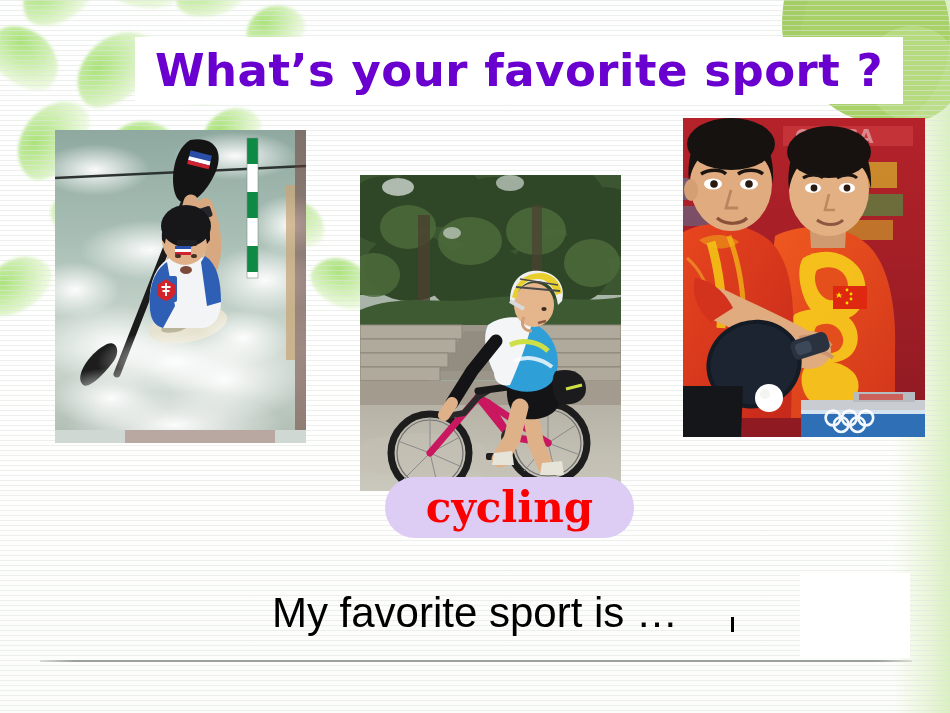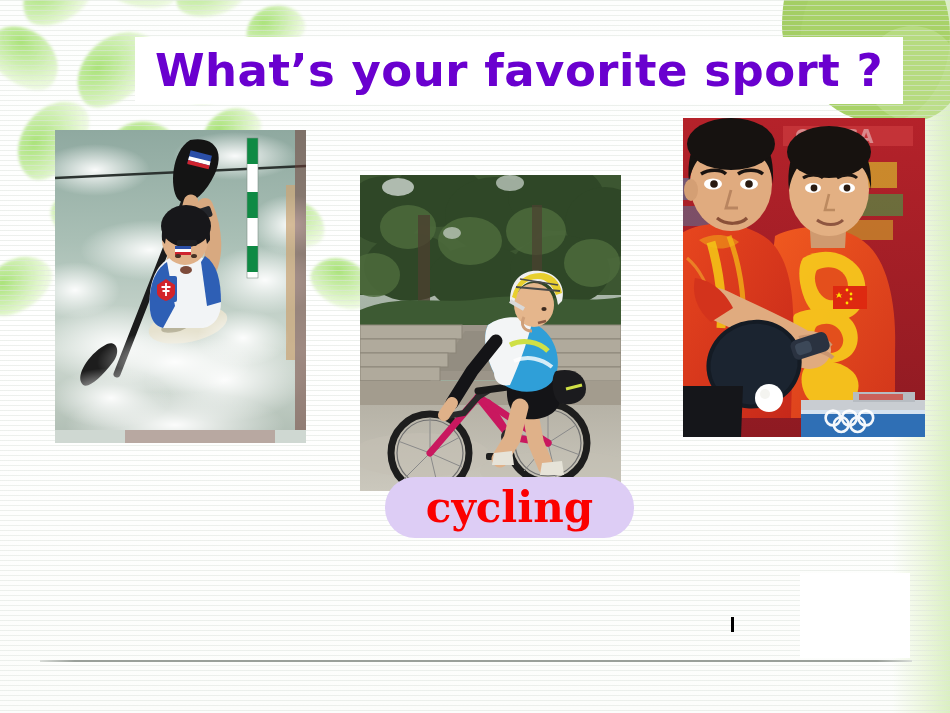--- a/index.html
+++ b/index.html
@@ -581,16 +581,17 @@
       <rect x="170" y="274" width="62" height="10" fill="#b7bcc2"></rect>
       <rect x="176" y="276" width="44" height="6" fill="#d23a2e" opacity="0.7"></rect>
     </svg>
   </div>
 
   <div class="word-box">
     <span class="word-text">cycling</span>
   </div>
 
   <div class="blank-card"></div>
+  <div class="sentence">My favorite sport is …</div>
   <div class="caret"></div>
   <div class="rule"></div>
 
 </div>
 
 </body></html>

